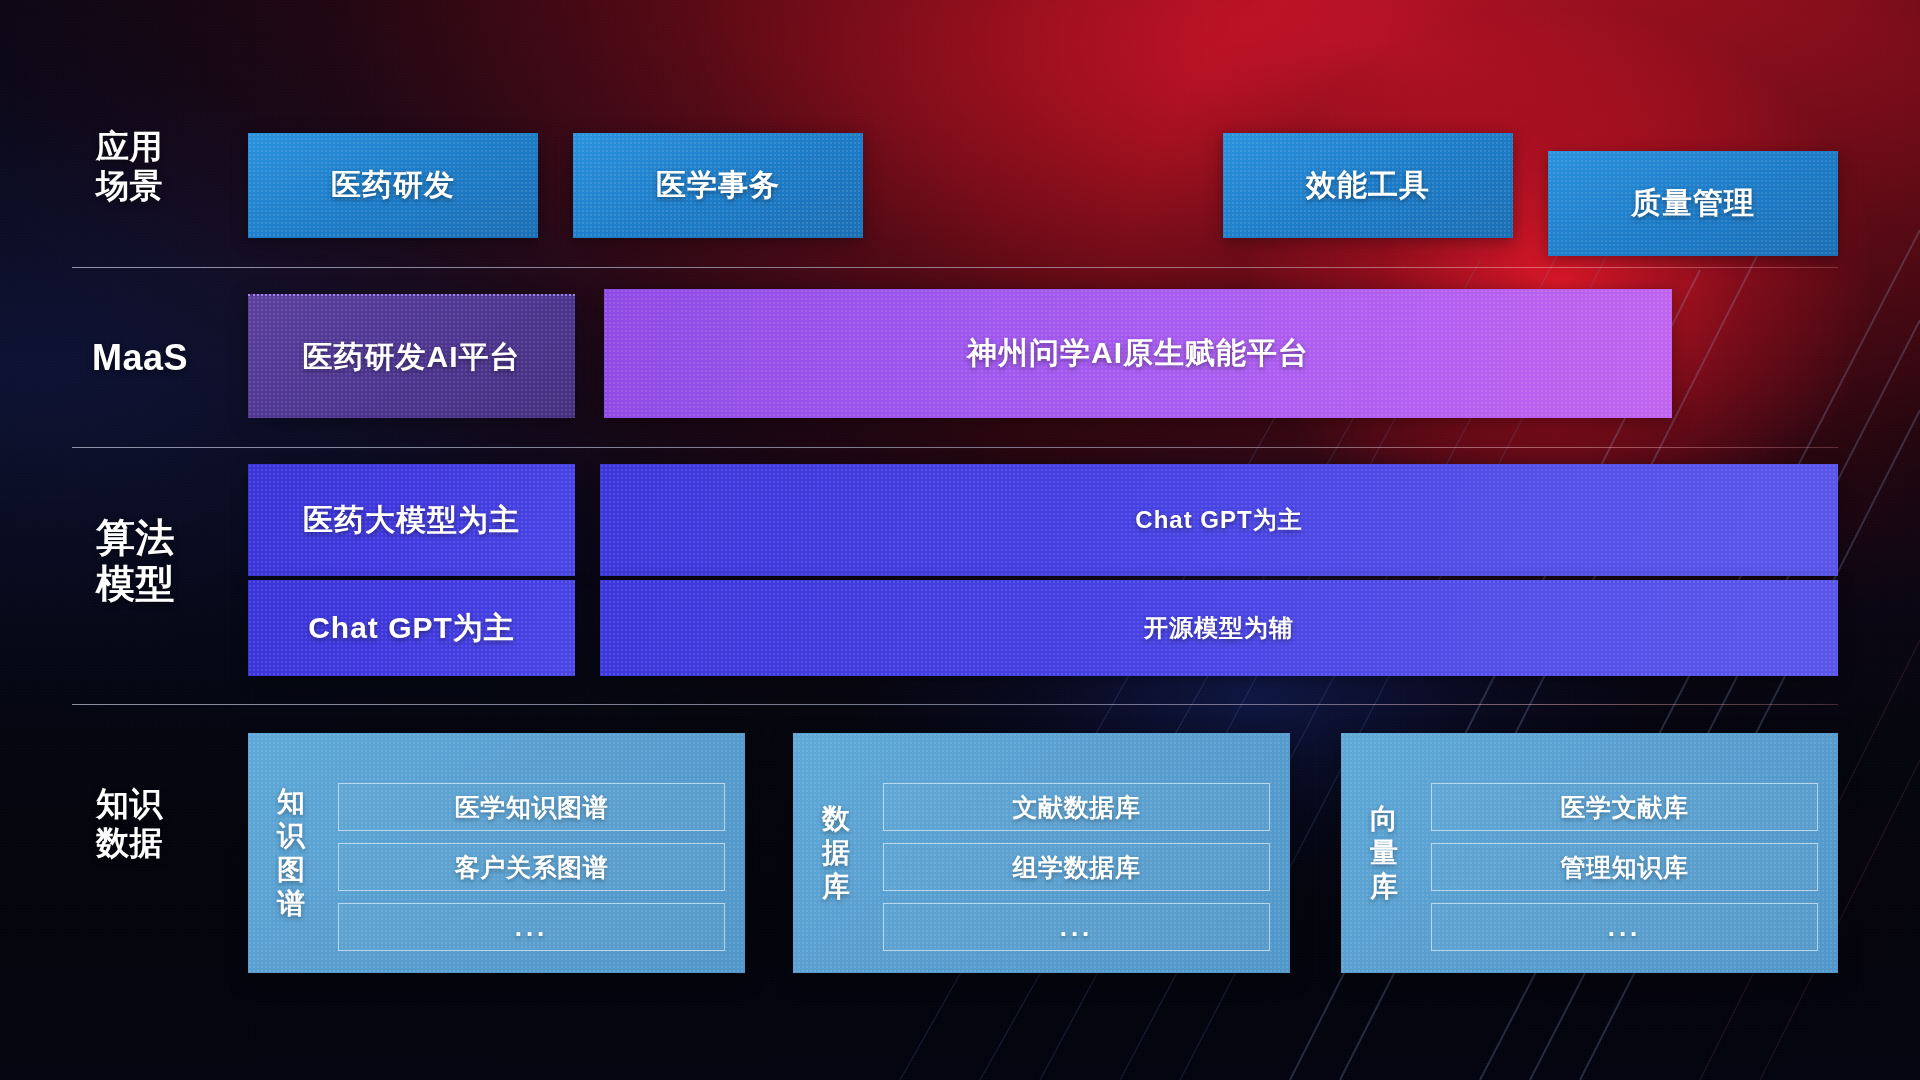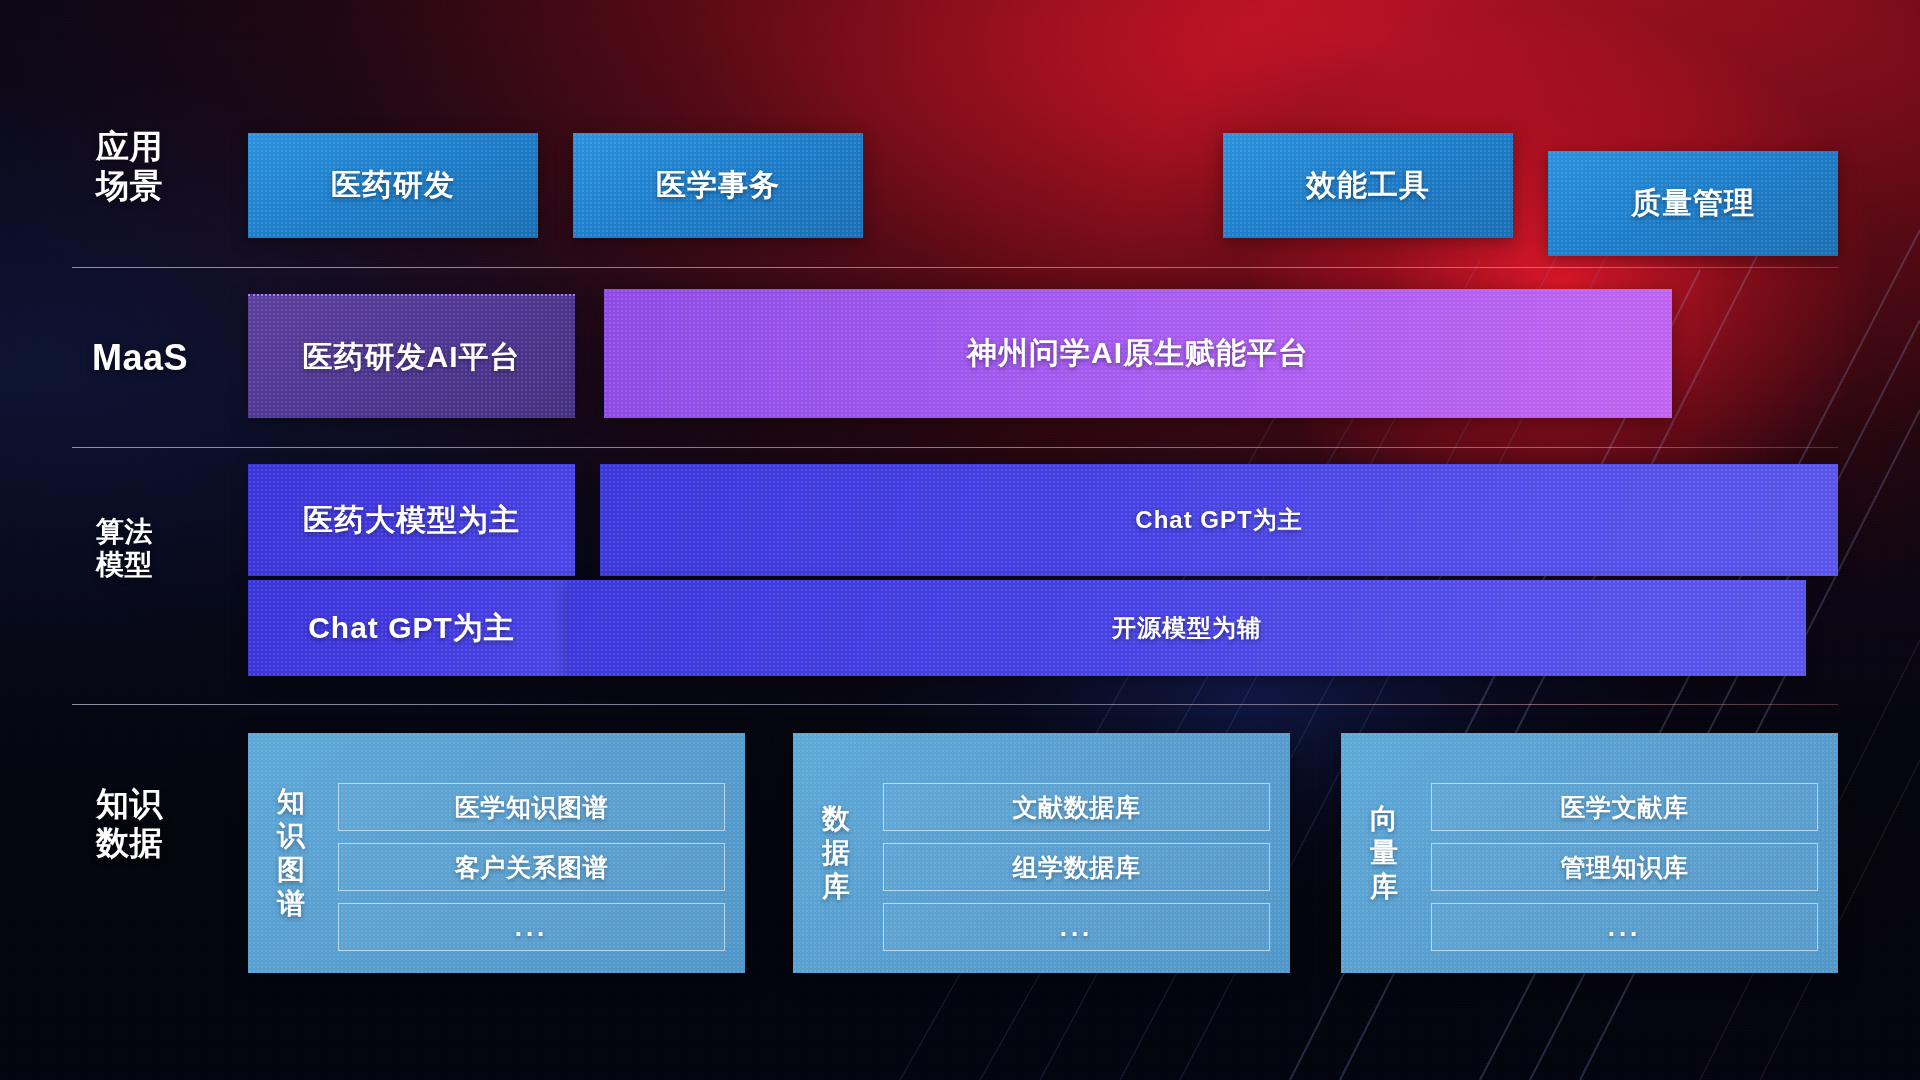--- a/index.html
+++ b/index.html
@@ -211,39 +211,39 @@
       <span>医药研发AI平台</span>
     </div>
 
     <div class="box maas-right" style="left:604px;top:289px;width:1068px;height:129px;">
       <div class="dotted"></div>
       <span>神州问学AI原生赋能平台</span>
     </div>
 
     <div class="divider" style="left:72px;top:447px;width:1766px;"></div>
 
-    <div class="rowlabel" style="left:96px;top:515px;width:150px;font-size:28px;font-family:Liberation Serif, serif;">算法
+    <div class="rowlabel" style="left:96px;top:515px;width:150px;font-size:39px;font-family:Liberation Serif, serif;">算法
 模型</div>
 
     <div class="box algo-box" style="left:248px;top:464px;width:327px;height:112px;">
       <div class="dotted"></div>
       <span>医药大模型为主</span>
     </div>
 
     <div class="box algo-wide" style="left:600px;top:464px;width:1238px;height:112px;">
       <div class="dotted"></div>
       <span>Chat GPT为主</span>
     </div>
 
     <div class="box algo-box" style="left:248px;top:580px;width:327px;height:96px;">
       <div class="dotted"></div>
       <span>Chat GPT为主</span>
     </div>
 
-    <div class="box algo-wide" style="left:568px;top:580px;width:1238px;height:96px;">
+    <div class="box algo-wide" style="left:600px;top:580px;width:1238px;height:96px;">
       <div class="dotted"></div>
       <span>开源模型为辅</span>
     </div>
 
     <div class="divider" style="left:72px;top:704px;width:1766px;"></div>
 
     <div class="rowlabel" style="left:96px;top:785px;width:150px;font-size:33px;">知识
 数据</div>
 
     <div class="kpanel" style="left:248px;top:733px;width:497px;height:240px;">

